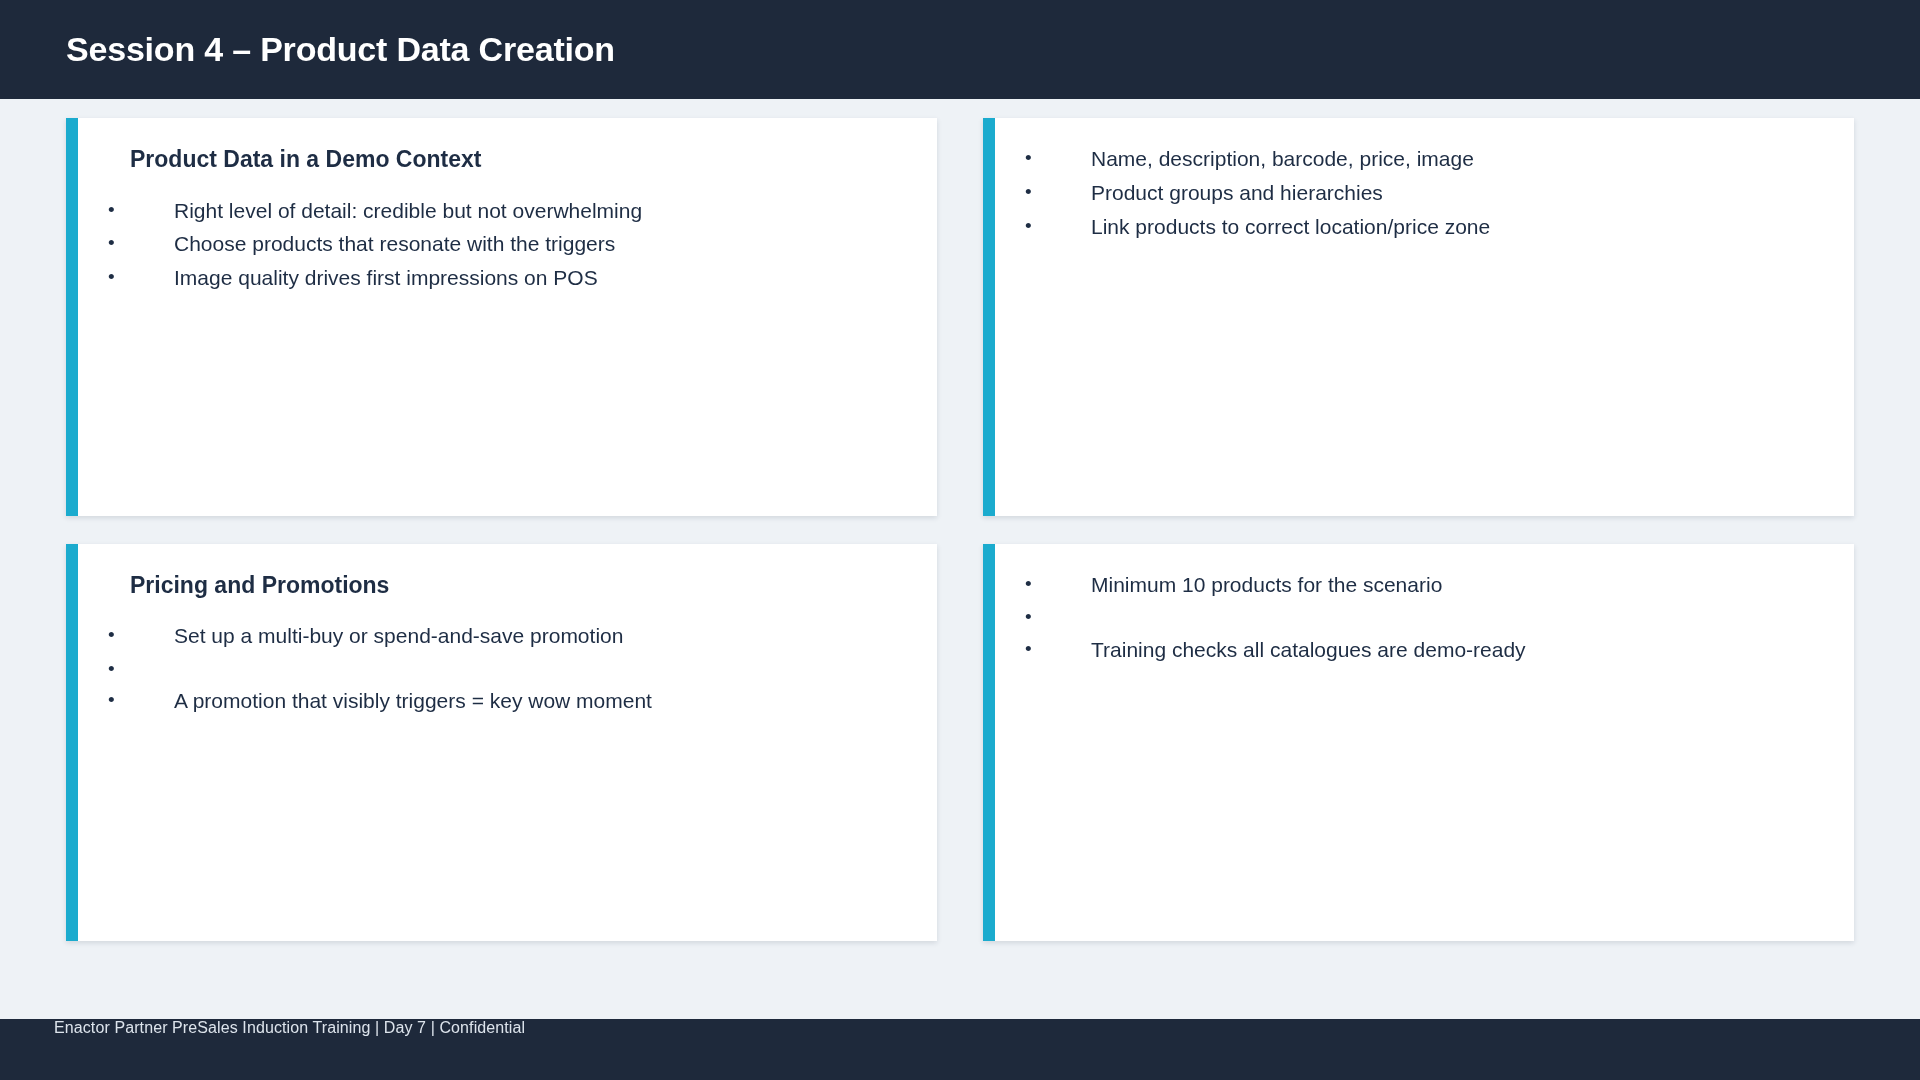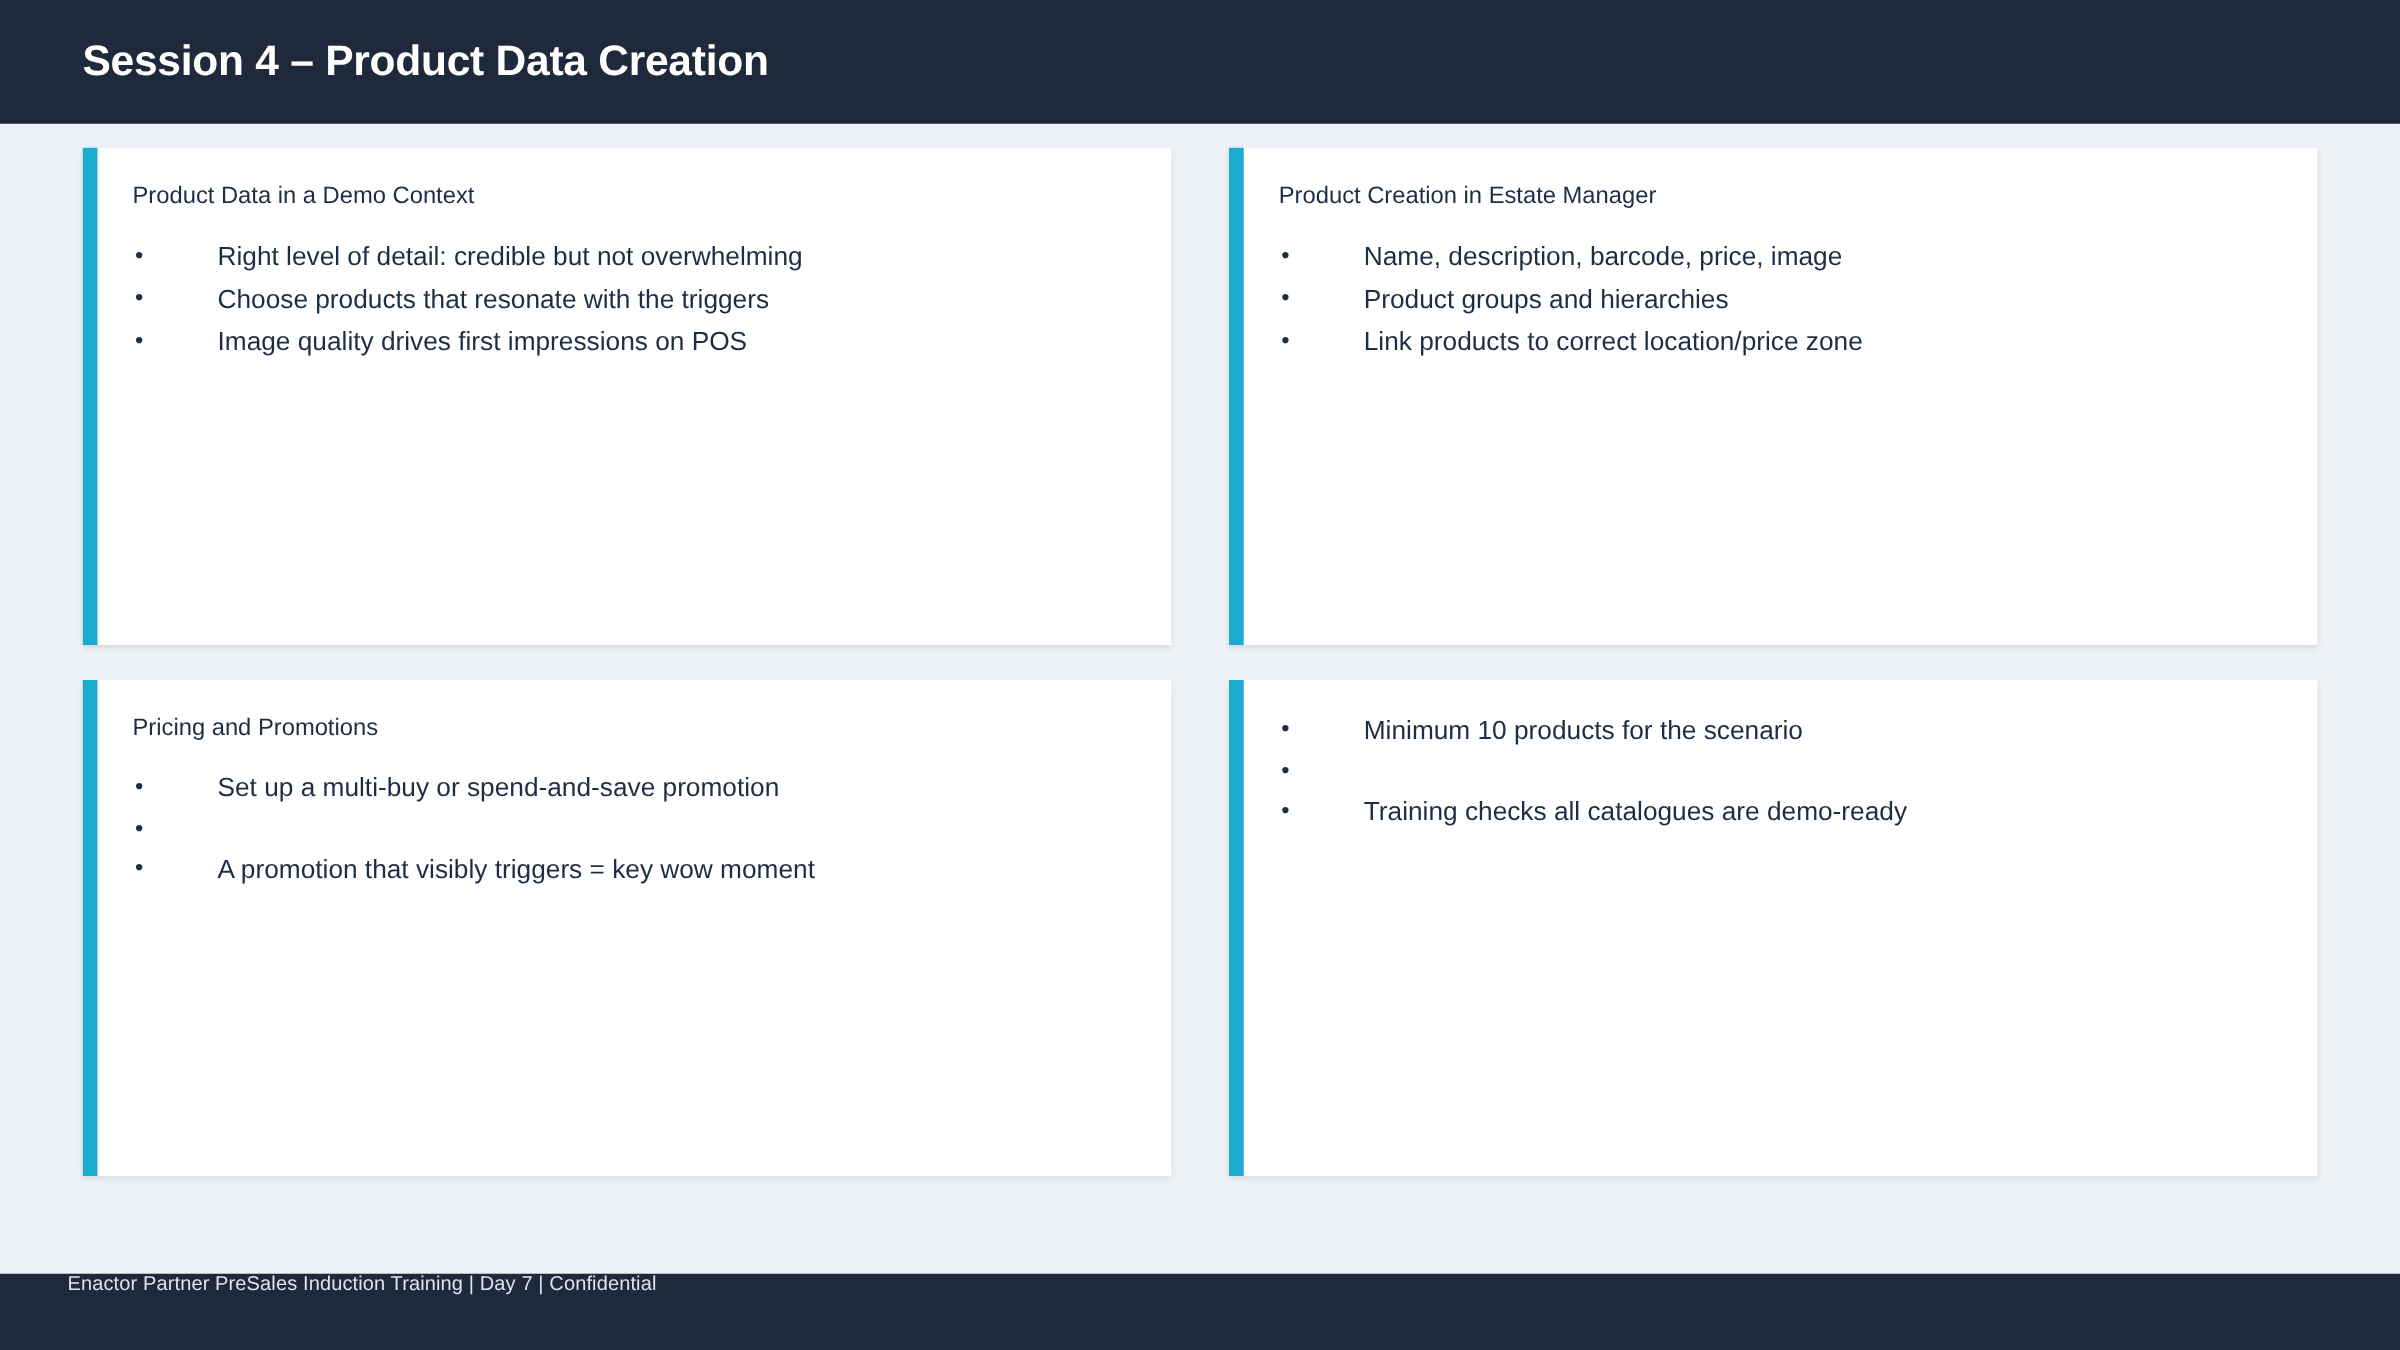--- a/index.html
+++ b/index.html
@@ -58,24 +58,25 @@
     flex:0 0 12px;
     background:#1babce;
   }
   .card-inner {
     flex:1 1 auto;
     padding:28px 30px 24px 28px;
     min-width:0;
   }
   .card-title {
     color:#1e2d44;
-    font-size:19px;
-    font-weight:normal;
+    font-size:23px;
+    font-weight:bold;
     margin-bottom:24px;
     line-height:1.2;
+    margin-left:24px;
   }
   .bullet-list {
     list-style:none;
   }
   .bullet-row {
     display:flex;
     align-items:flex-start;
     margin-bottom:7px;
     line-height:1.28;
   }
@@ -136,21 +137,20 @@
               <span class="bullet-dot">•</span>
               <span class="bullet-text">Image quality drives first impressions on POS</span>
             </li>
           </ul>
         </div>
       </div>
 
       <div class="card">
         <div class="card-accent"></div>
         <div class="card-inner">
-          <div class="card-title">Product Creation in Estate Manager</div>
           <ul class="bullet-list">
             <li class="bullet-row">
               <span class="bullet-dot">•</span>
               <span class="bullet-text">Name, description, barcode, price, image</span>
             </li>
             <li class="bullet-row">
               <span class="bullet-dot">•</span>
               <span class="bullet-text">Product groups and hierarchies</span>
             </li>
             <li class="bullet-row">

